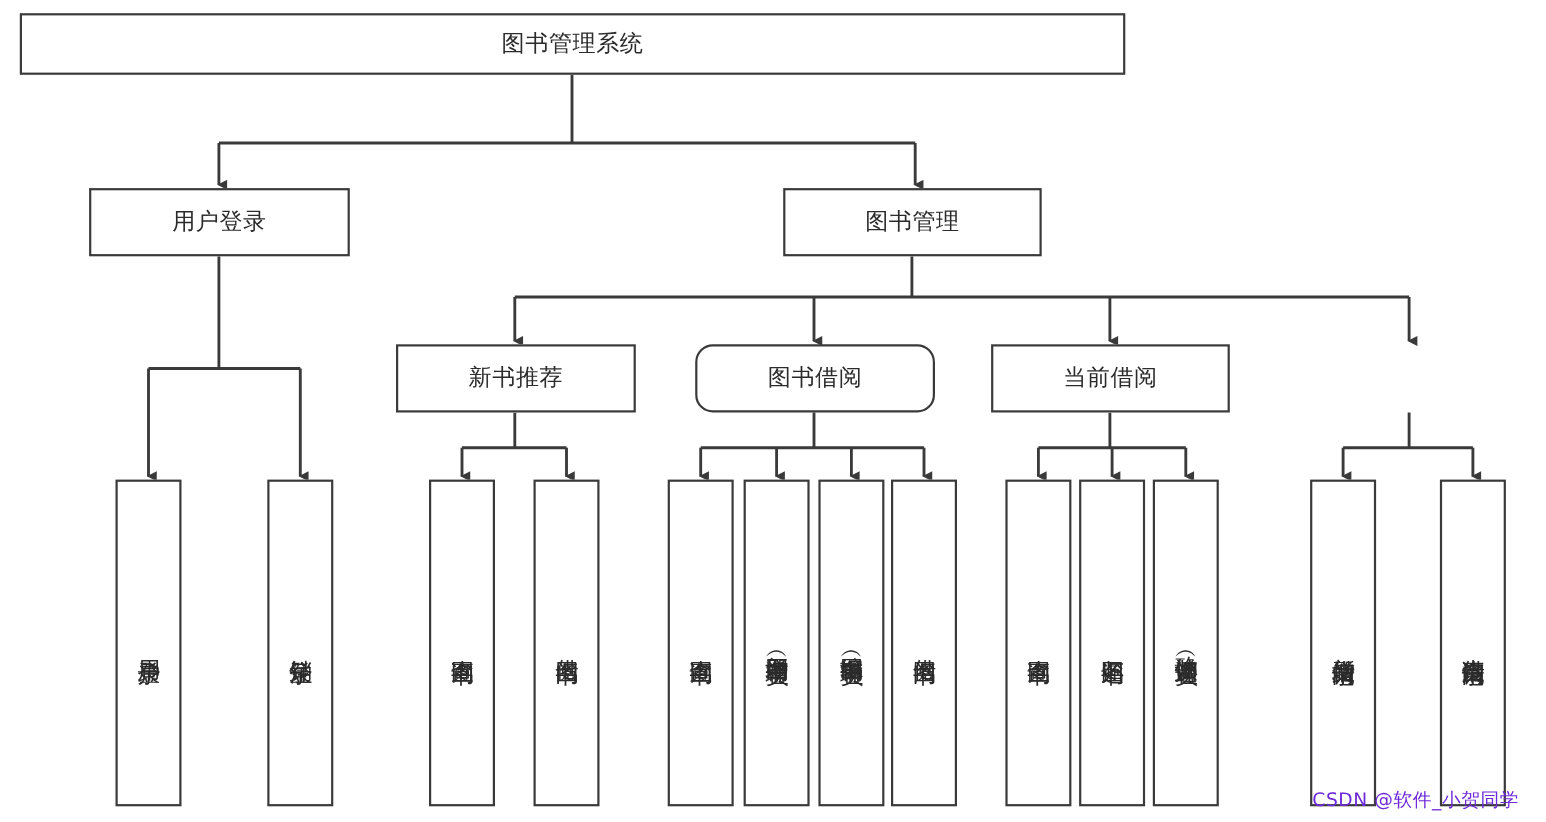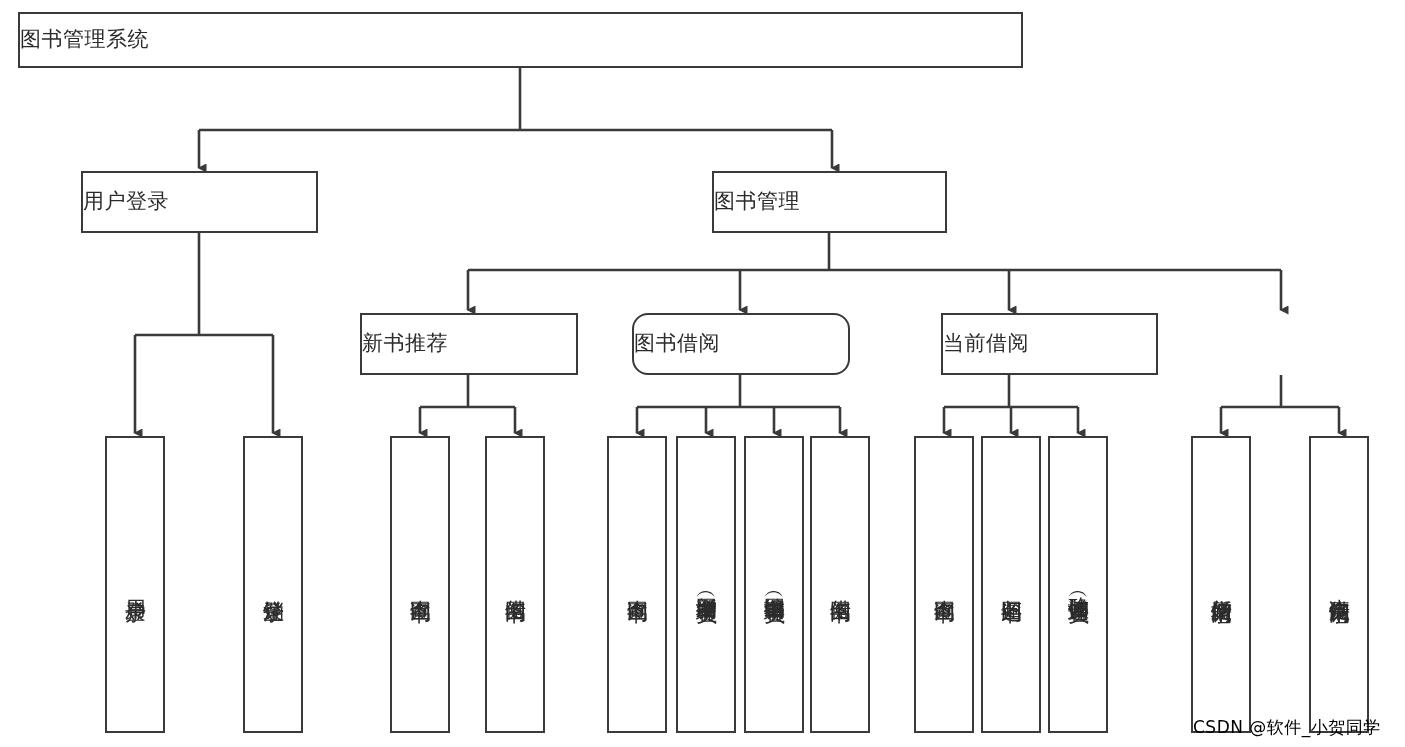--- a/index.html
+++ b/index.html
@@ -25,21 +25,21 @@
     height: 747px;
     pointer-events: none;
   }
   .node {
     position: absolute;
     box-sizing: border-box;
     border: 2.5px solid #3a3a3a;
     background: #ffffff;
     display: flex;
     align-items: center;
-    justify-content: flex-start;
+    justify-content: center;
     color: #2b2b2b;
   }
   .node.horiz {
     font-size: 21px;
     line-height: 1.2;
     letter-spacing: 0.5px;
   }
   .node.vert {
     writing-mode: vertical-rl;
     text-orientation: upright;
@@ -53,21 +53,21 @@
   }
   .node.vert .vlabel {
     writing-mode: vertical-rl;
     text-orientation: upright;
     display: block;
     white-space: normal;
   }
   .watermark {
     position: absolute;
     font-size: 17px;
-    color: #000000;
+    color: #6d28d9;
     letter-spacing: 0.5px;
     white-space: nowrap;
     user-select: none;
   }
 </style>
 </head>
 <body>
 
 <div id="canvas">
 
@@ -131,21 +131,21 @@
   <div class="node horiz" style="left:360px; top:313px; width:218px; height:62px;">
     <span>新书推荐</span>
   </div>
 
   <div class="node horiz" style="left:712px; top:171px; width:235px; height:62px;">
     <span>图书管理</span>
   </div>
   <div class="node horiz" style="left:632px; top:313px; width:218px; height:62px;border-radius:16px;">
     <span>图书借阅</span>
   </div>
-  <div class="node horiz" style="left:901px; top:313px; width:217px; height:62px;margin-left:40px;">
+  <div class="node horiz" style="left:901px; top:313px; width:217px; height:62px;">
     <span>当前借阅</span>
   </div>
 
   <div class="node vert" style="left:105px; top:436px; width:60px; height:297px;">
     <span class="vlabel">用户登录</span>
   </div>
   <div class="node vert" style="left:243px; top:436px; width:60px; height:297px;">
     <span class="vlabel">注销登录</span>
   </div>
 

